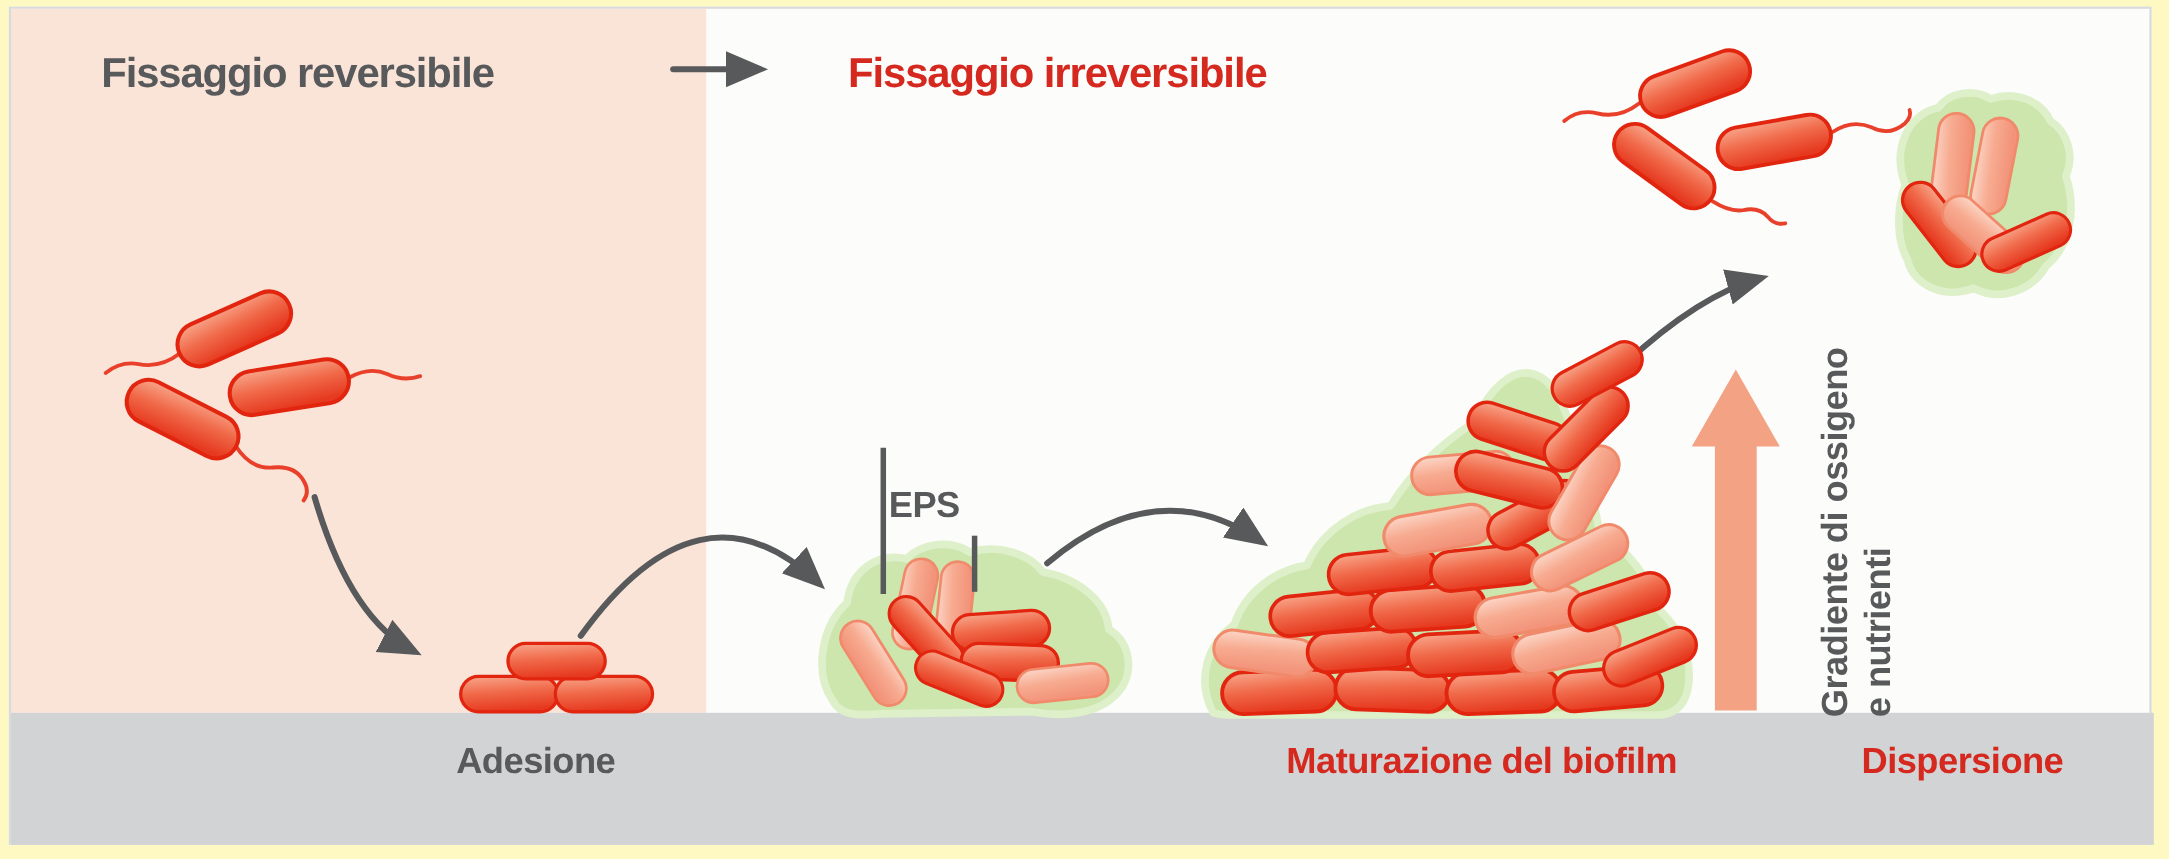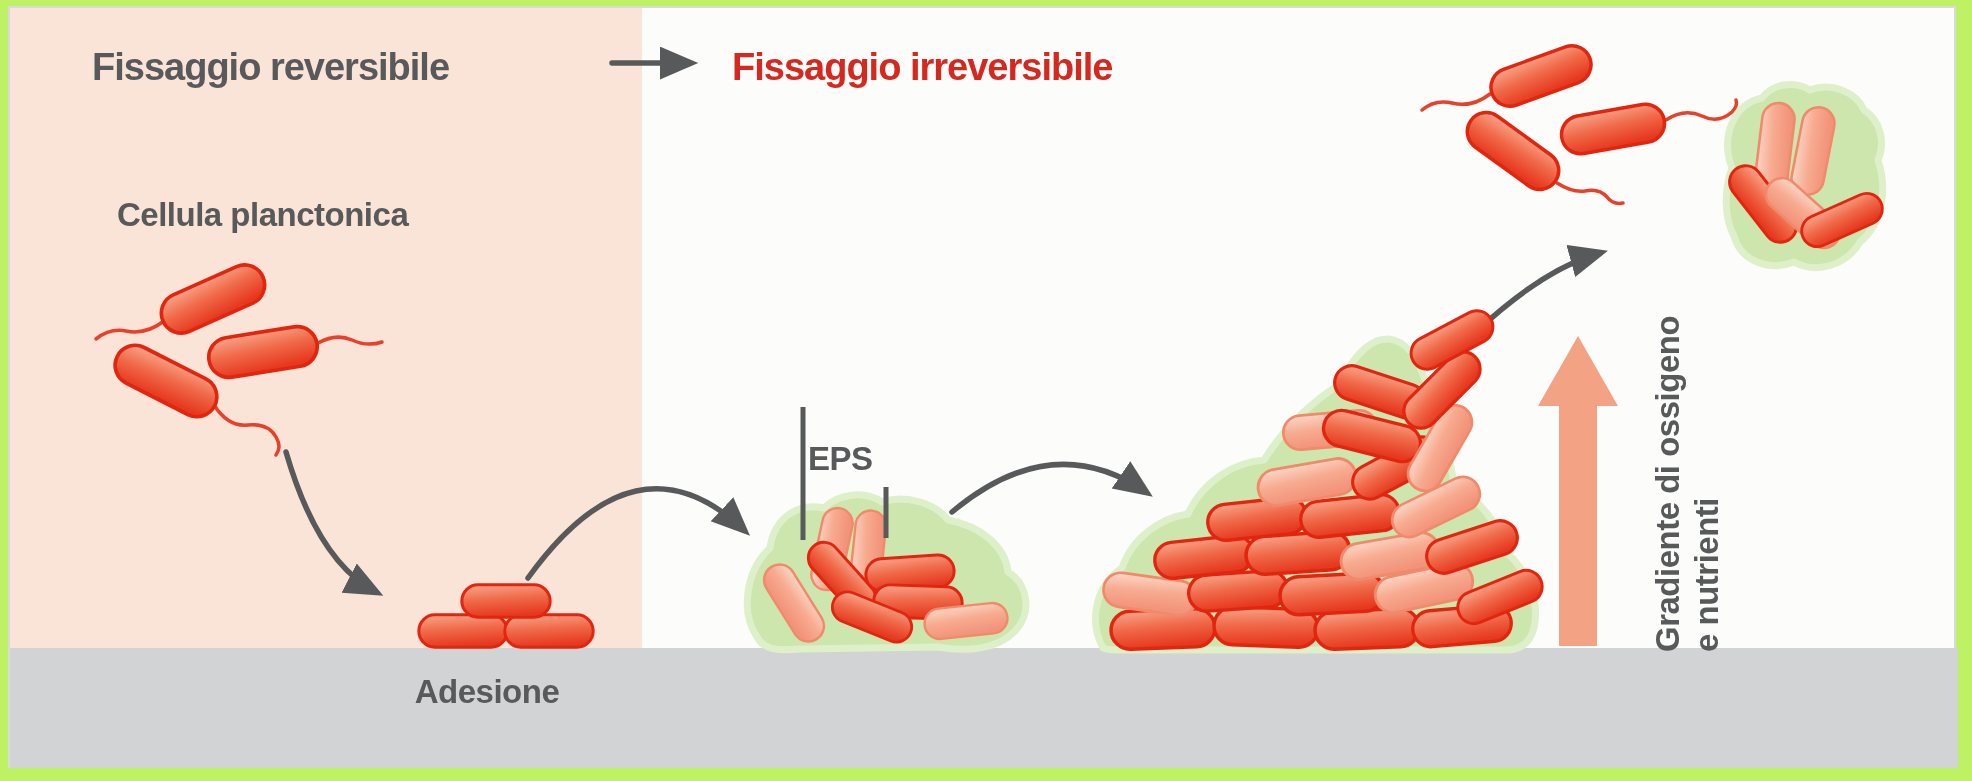--- a/index.html
+++ b/index.html
@@ -1,17 +1,17 @@
 <!DOCTYPE html>
 <html style="--text_dark: #58595b; --text_red: #d5281e; --peach_bg: #fae4d8; --panel_bg: #fcfcfb; --substrate: #d2d3d5; --eps_green: #cde6ae; --cell_red: #e8402a; --cell_light: #f5a78f; --arrow_dark: #58595b; --arrow_salmon: #f3a284; --frame_border: #d9dadb;"><head>
 <meta charset="utf-8">
 <style>
   html,body{margin:0;padding:0;background:#ffffff;}
   .canvas{
-    position:relative;width:1972px;height:781px;background:#bef264;overflow:hidden;
+    position:relative;width:1972px;height:781px;background:#fef9c3;overflow:hidden;
     font-family:"Liberation Sans", sans-serif;
   }
   .frame{
     position:absolute;left:8px;top:6px;width:1948px;height:762px;
     border:2px solid var(--frame_border,#d9dadb);background:var(--panel_bg,#fcfcfb);
     box-sizing:border-box;
   }
   .peach{
     position:absolute;left:10px;top:8px;width:632px;height:640px;
     background:var(--peach_bg,#fae4d8);
@@ -23,21 +23,21 @@
   svg.art{position:absolute;left:0;top:0;width:1972px;height:781px;}
   .cR{fill:url(#gR);stroke:#e2250f;stroke-width:3.5;}
   .cL{fill:url(#gL);stroke:#f08a6b;stroke-width:3;}
   .fl{fill:none;stroke:#e8402a;stroke-width:3.5;stroke-linecap:round;}
   .blob{fill:var(--eps_green,#cde6ae);stroke:#def0c9;stroke-width:7;stroke-linejoin:round;}
   .arr{fill:none;stroke:var(--arrow_dark,#58595b);stroke-width:5.5;stroke-linecap:round;}
   .ptr{stroke:var(--arrow_dark,#58595b);stroke-width:5;}
   .bigarrow{fill:var(--arrow_salmon,#f3a284);}
   .txt{position:absolute;white-space:nowrap;}
   .t-title{font-size:38px;font-weight:700;letter-spacing:-1px;color:var(--text_dark,#58595b);}
-  .t-title-red{font-size:38px;font-weight:700;letter-spacing:-1px;color:var(--text_red,#d5281e);}
+  .t-title-red{font-size:38px;font-weight:700;letter-spacing:-1px;color:var(--text_red,#d5281e);margin-left:39px;}
   .t-label{font-size:33px;font-weight:700;letter-spacing:-0.5px;color:var(--text_dark,#58595b);}
   .t-stage{font-size:33px;font-weight:700;letter-spacing:-0.5px;top:673px;transform:translateX(-50%);}
   .stage-gray{color:var(--text_dark,#58595b);}
   .stage-red{color:var(--text_red,#d5281e);}
   .t-gradient{
     left:1648px;top:652px;transform:rotate(-90deg);transform-origin:left top;
     font-size:33px;font-weight:700;letter-spacing:-0.5px;color:var(--text_dark,#58595b);
     line-height:39px;
   }
 </style>
@@ -147,23 +147,24 @@
       <rect class="cL" transform="translate(1813 151) rotate(-79) scale(.85)" x="-52" y="-19" width="104" height="38" rx="19"></rect>
       <rect class="cR" transform="translate(1763 204) rotate(52) scale(.85)" x="-52" y="-19" width="104" height="38" rx="19"></rect>
       <rect class="cL" transform="translate(1803 213) rotate(42) scale(.85)" x="-52" y="-19" width="104" height="38" rx="19"></rect>
       <rect class="cR" transform="translate(1842 220) rotate(-24) scale(.82)" x="-52" y="-19" width="104" height="38" rx="19"></rect>
     </g>
   </svg>
 
   <div class="txt t-title" style="left:92px;top:46px;">Fissaggio reversibile</div>
   <div class="txt t-title-red" style="left:732px;top:46px;">Fissaggio irreversibile</div>
 
-  <div class="txt t-label" style="left:117px;top:196px;">Cellula planctonica</div>
   <div class="txt t-label" style="left:808px;top:440px;">EPS</div>
 
   <div class="txt t-gradient">
     <div>Gradiente di ossigeno</div>
     <div>e nutrienti</div>
   </div>
 
   <div class="txt t-stage stage-gray" style="left:487px;text-align:right;">Adesione</div>
+  <div class="txt t-stage stage-red" style="left:1347px;">Maturazione del biofilm</div>
+  <div class="txt t-stage stage-red" style="left:1784px;">Dispersione</div>
 
 </div>
 
 </body></html>

